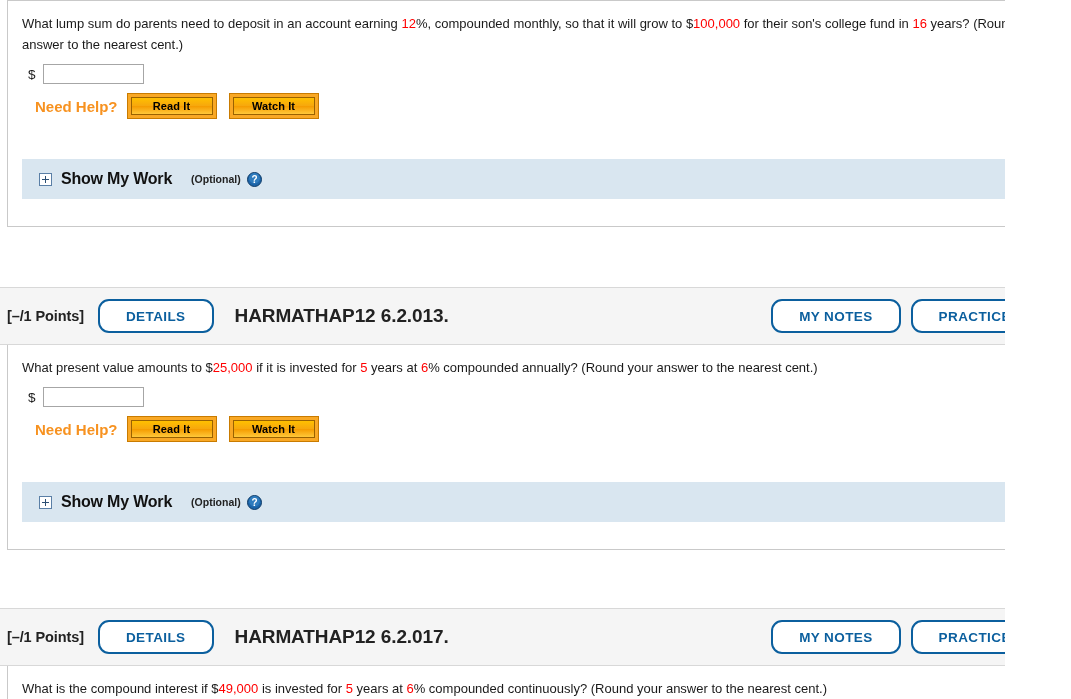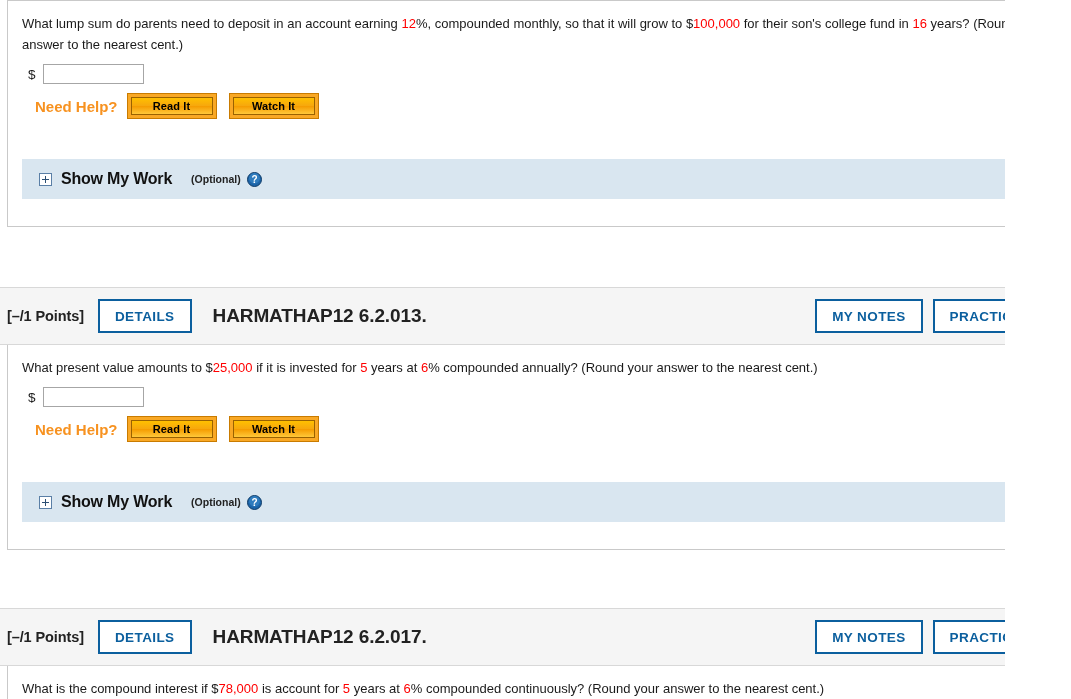--- a/index.html
+++ b/index.html
@@ -64,28 +64,28 @@
     color: #222222;
     letter-spacing: -0.1px;
     margin-right: 14px;
     white-space: nowrap;
   }
   .btn-outline {
     display: inline-flex;
     align-items: center;
     justify-content: center;
     border: 2px solid #0b5f9e;
-    border-radius: 0;
+    border-radius: 11px;
     background: #ffffff;
     color: #0b5f9e;
     font-size: 13.5px;
     font-weight: bold;
     letter-spacing: 0.4px;
     height: 34px;
-    padding: 0 15px;
+    padding: 0 26px;
     box-sizing: border-box;
     cursor: pointer;
     white-space: nowrap;
     font-family: "Liberation Sans", sans-serif;
   }
   .q-title {
     font-size: 19px;
     font-weight: bold;
     color: #222222;
     margin-left: 21px;
@@ -311,18 +311,18 @@
     <span class="btn-outline">DETAILS</span>
     <span class="q-title">HARMATHAP12 6.2.017.</span>
     <span class="header-right">
       <span class="btn-outline">MY NOTES</span>
       <span class="btn-outline">PRACTICE ANOTHER</span>
     </span>
   </div>
 
   <div class="question-card">
     <div class="q-body">
-      <div class="q-text"><span>What is the compound interest if </span><span>$</span><span class="num">78,000</span><span> is account for </span><span class="num">5</span><span> years at </span><span class="num">6</span><span>% compounded continuously? (Round your answer to the nearest cent.)</span></div>
+      <div class="q-text"><span>What is the compound interest if </span><span>$</span><span class="num">49,000</span><span> is invested for </span><span class="num">5</span><span> years at </span><span class="num">6</span><span>% compounded continuously? (Round your answer to the nearest cent.)</span></div>
 
     </div>
   </div>
 
 </div>
 
 </body></html>

